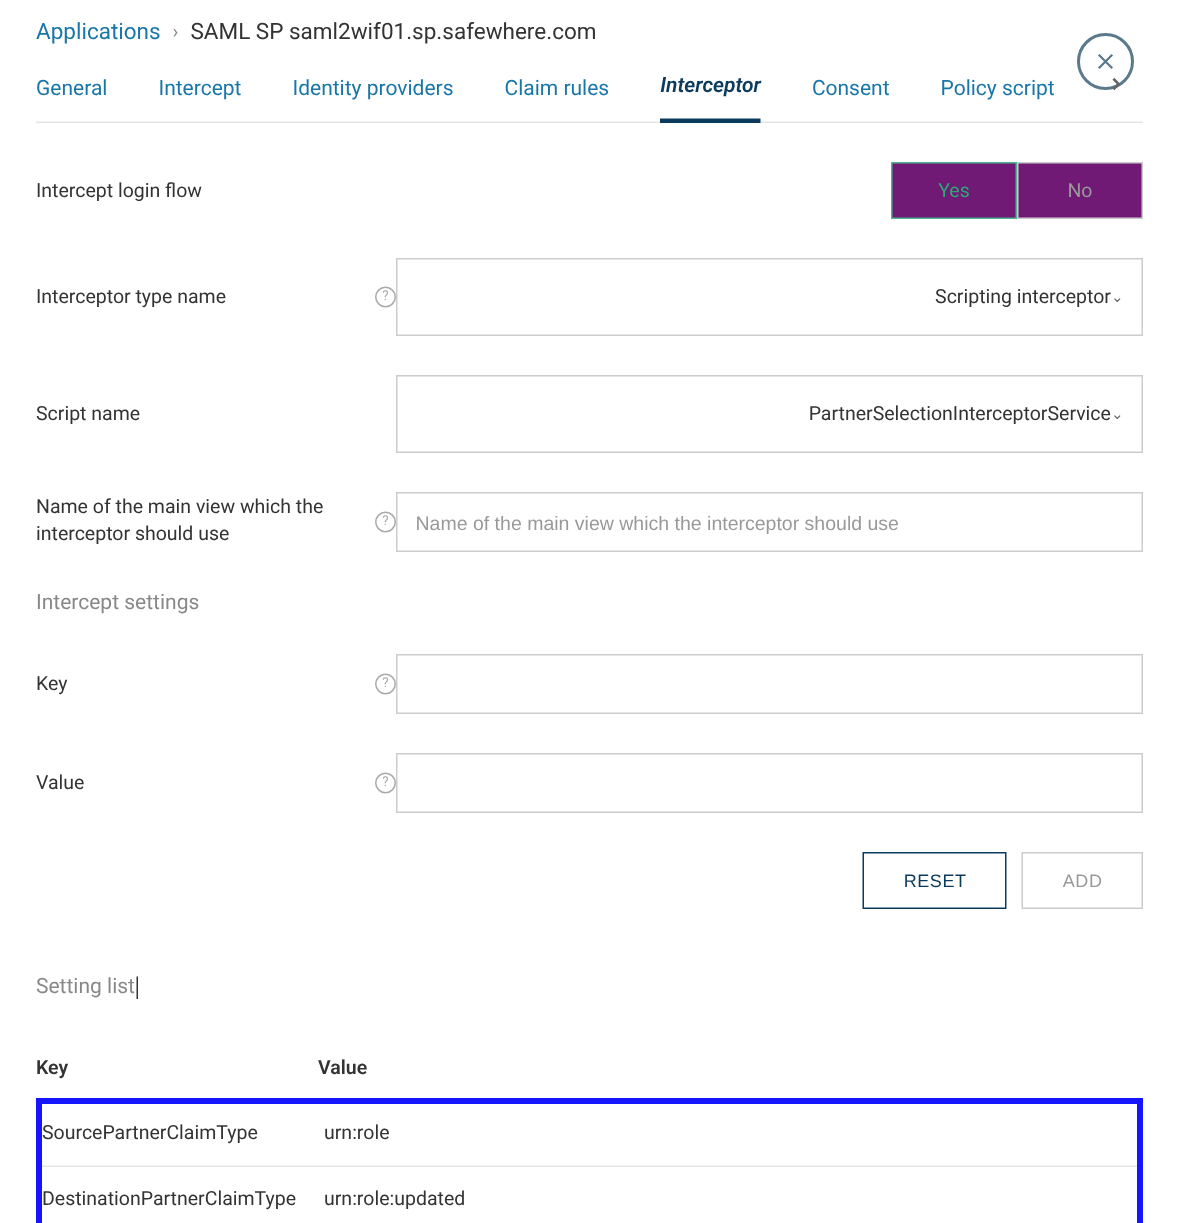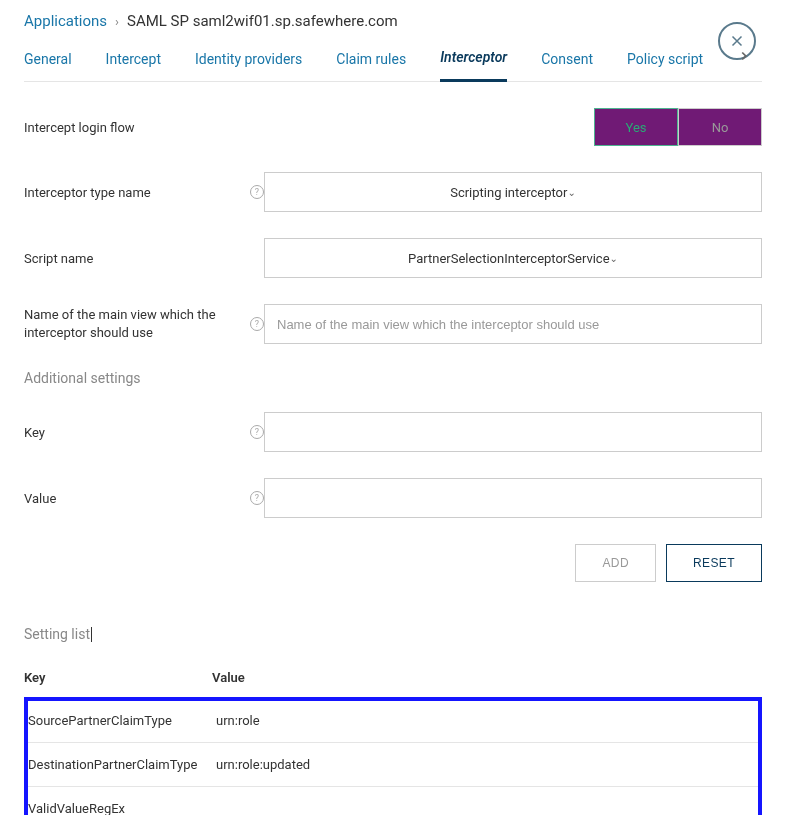--- a/index.html
+++ b/index.html
@@ -104,28 +104,28 @@
       align-items: center;
       justify-content: center;
       color: #999;
     }
     .toggle-btn.active-yes {
       border: 1px solid #4db390;
       color: #2aa876;
     }
     .select-field, .text-field {
       flex: 1;
-      height: 40px;
+      height: 52px;
       border: 1px solid #ccc;
       padding: 0 12px;
       font-size: 13px;
       background: #fff;
       display: flex;
       align-items: center;
-      justify-content: center;
+      justify-content: flex-end;
       cursor: pointer;
       min-width: 0;
     }
     .select-value { color: #333; }
     .select-caret { color: #666; font-size: 10px; }
     .text-input {
       flex: 1;
       height: 40px;
       border: 1px solid #ccc;
       padding: 0 12px;
@@ -156,21 +156,21 @@
       color: #999;
     }
     .btn.primary {
       border: 1px solid #0a3a5c;
       color: #0a3a5c;
       font-weight: 500;
     }
     .setting-list-heading {
       font-size: 14px;
       color: #888;
-      margin-bottom: 28px;
+      margin-bottom: 39px;
       position: relative;
     }
     .setting-list-heading::after {
       content: '';
       display: inline-block;
       width: 1px;
       height: 15px;
       background: #333;
       margin-left: 1px;
       vertical-align: text-bottom;
@@ -253,37 +253,37 @@
     <span class="select-caret">⌄</span>
   </div>
 </div>
 
 <div class="form-row">
   <div class="form-label multiline">Name of the main view which the interceptor should use</div>
   <span class="help-icon">?</span>
   <input class="text-input" placeholder="Name of the main view which the interceptor should use" style="">
 </div>
 
-<div class="section-heading">Additional settings</div>
+<div class="section-heading">Intercept settings</div>
 
 <div class="form-row">
   <div class="form-label">Key</div>
   <span class="help-icon">?</span>
   <input class="text-input" style="">
 </div>
 
 <div class="form-row">
   <div class="form-label">Value</div>
   <span class="help-icon">?</span>
   <input class="text-input" style="">
 </div>
 
 <div class="button-row">
+  <button class="btn primary">RESET</button>
   <button class="btn">ADD</button>
-  <button class="btn primary">RESET</button>
 </div>
 
 <div class="setting-list-heading">Setting list</div>
 
 <div class="table-header">
   <div class="col-key">Key</div>
   <div class="col-value">Value</div>
 </div>
 
 <div class="table-body">

